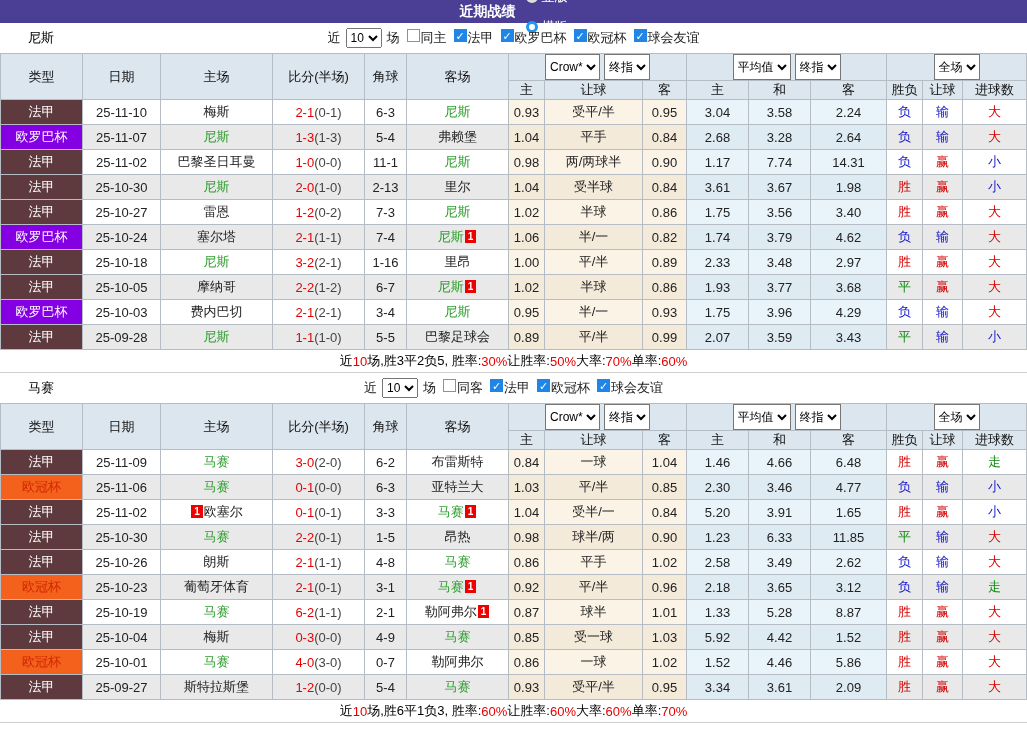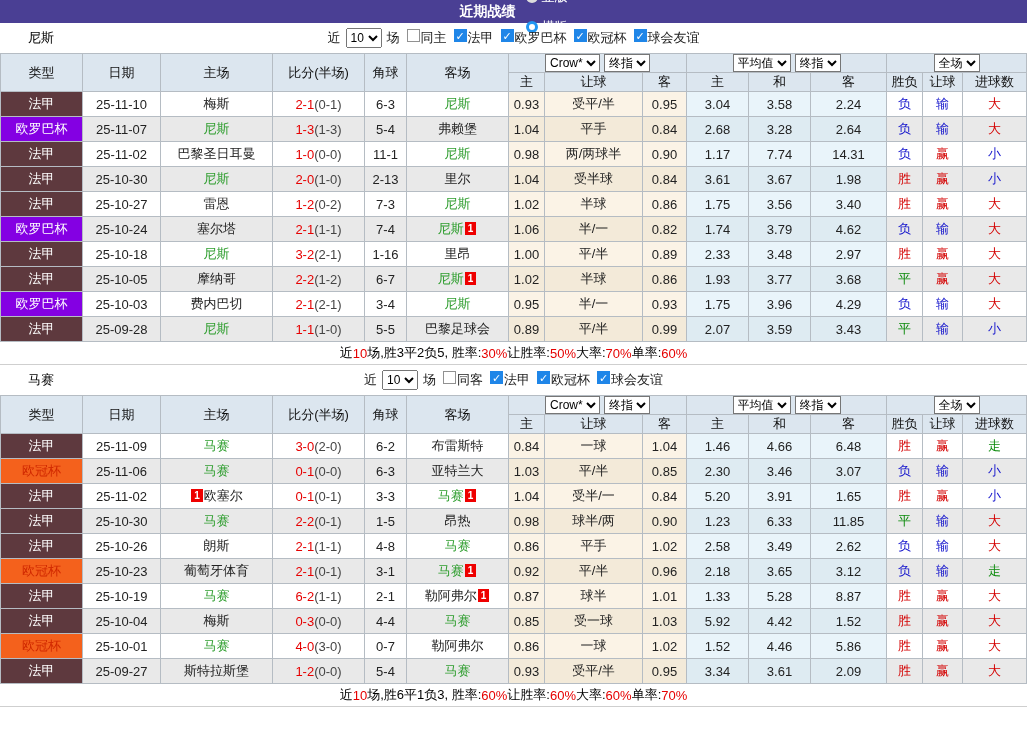--- a/index.html
+++ b/index.html
@@ -31,21 +31,21 @@
     font-size:11px; line-height:12px; text-align:center; color:#fff; cursor:pointer; margin-right:1px;
   }
   .cb.on { background:#1f86e8; border-color:#1f86e8; }
   
   table.results-table { border-collapse:collapse; table-layout:fixed; width:1027px; }
   .results-table th, .results-table td {
     border:1px solid #b5bcc3; text-align:center; padding:0 1px;
     overflow:hidden; white-space:nowrap; font-weight:normal;
   }
   .results-table thead th { background:#dce6ef; height:19px; font-size:13px; color:#111; }
-  .results-table thead select { font-size:12px; height:18px; margin:0 2px; background:#fff; }
+  .results-table thead select { font-size:12px; height:26px; margin:0 2px; background:#fff; }
   .results-table tbody td { height:25px; font-size:13px; background:#fff; }
   tr.even td { background:#e9e9e9; }
   td.c-odds { background:#fbf3e6 !important; }
   tr.even td.c-odds { background:#f3ead9 !important; }
   td.c-avg { background:#e9f4fa !important; }
   tr.even td.c-avg { background:#deebf2 !important; }
   td.league { color:#fff; }
   .focus { color:#2f9e2f; }
   .sf { color:#e60000; }
   .sh { color:#444; }
@@ -425,21 +425,21 @@
           <td>25-11-06</td>
           <td><span class="focus">马赛</span></td>
           <td><span class="sf">0-1</span><span class="sh">(0-0)</span></td>
           <td>6-3</td>
           <td><span class="">亚特兰大</span></td>
           <td class="c-odds">1.03</td>
           <td class="c-odds">平/半</td>
           <td class="c-odds">0.85</td>
           <td class="c-avg">2.30</td>
           <td class="c-avg">3.46</td>
-          <td class="c-avg">3.07</td>
+          <td class="c-avg">4.77</td>
           <td style="color: rgb(20, 20, 204);">负</td>
           <td style="color: rgb(20, 20, 204);">输</td>
           <td style="color: rgb(20, 20, 204);">小</td>
         </tr>
         <tr class="odd">
           <td class="league" style="background: rgb(94, 57, 62); color: rgb(255, 255, 255);">法甲</td>
           <td>25-11-02</td>
           <td><span class="card">1</span><span class="">欧塞尔</span></td>
           <td><span class="sf">0-1</span><span class="sh">(0-1)</span></td>
           <td>3-3</td>
@@ -520,21 +520,21 @@
           <td class="c-avg">8.87</td>
           <td style="color: rgb(212, 0, 0);">胜</td>
           <td style="color: rgb(212, 0, 0);">赢</td>
           <td style="color: rgb(212, 0, 0);">大</td>
         </tr>
         <tr class="even">
           <td class="league" style="background: rgb(94, 57, 62); color: rgb(255, 255, 255);">法甲</td>
           <td>25-10-04</td>
           <td><span class="">梅斯</span></td>
           <td><span class="sf">0-3</span><span class="sh">(0-0)</span></td>
-          <td>4-4</td>
+          <td>4-9</td>
           <td><span class="focus">马赛</span></td>
           <td class="c-odds">0.85</td>
           <td class="c-odds">受一球</td>
           <td class="c-odds">1.03</td>
           <td class="c-avg">5.92</td>
           <td class="c-avg">4.42</td>
           <td class="c-avg">1.52</td>
           <td style="color: rgb(212, 0, 0);">胜</td>
           <td style="color: rgb(212, 0, 0);">赢</td>
           <td style="color: rgb(212, 0, 0);">大</td>

